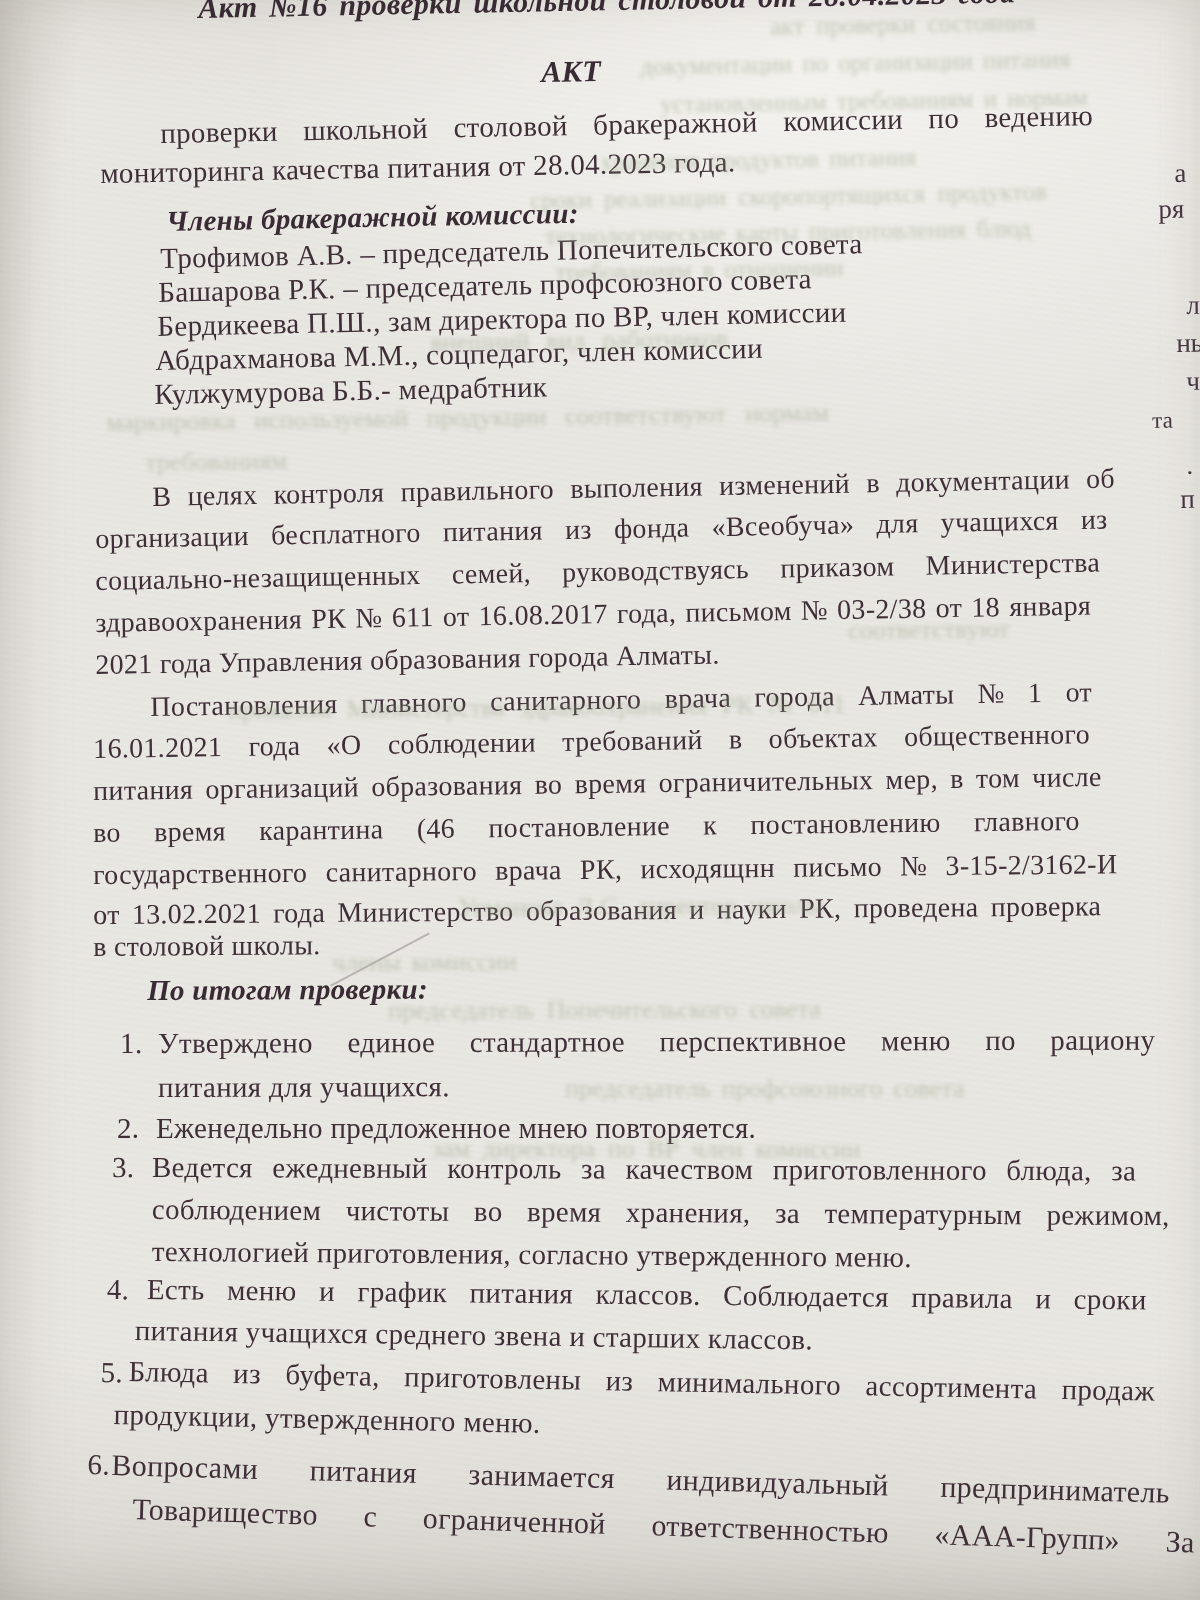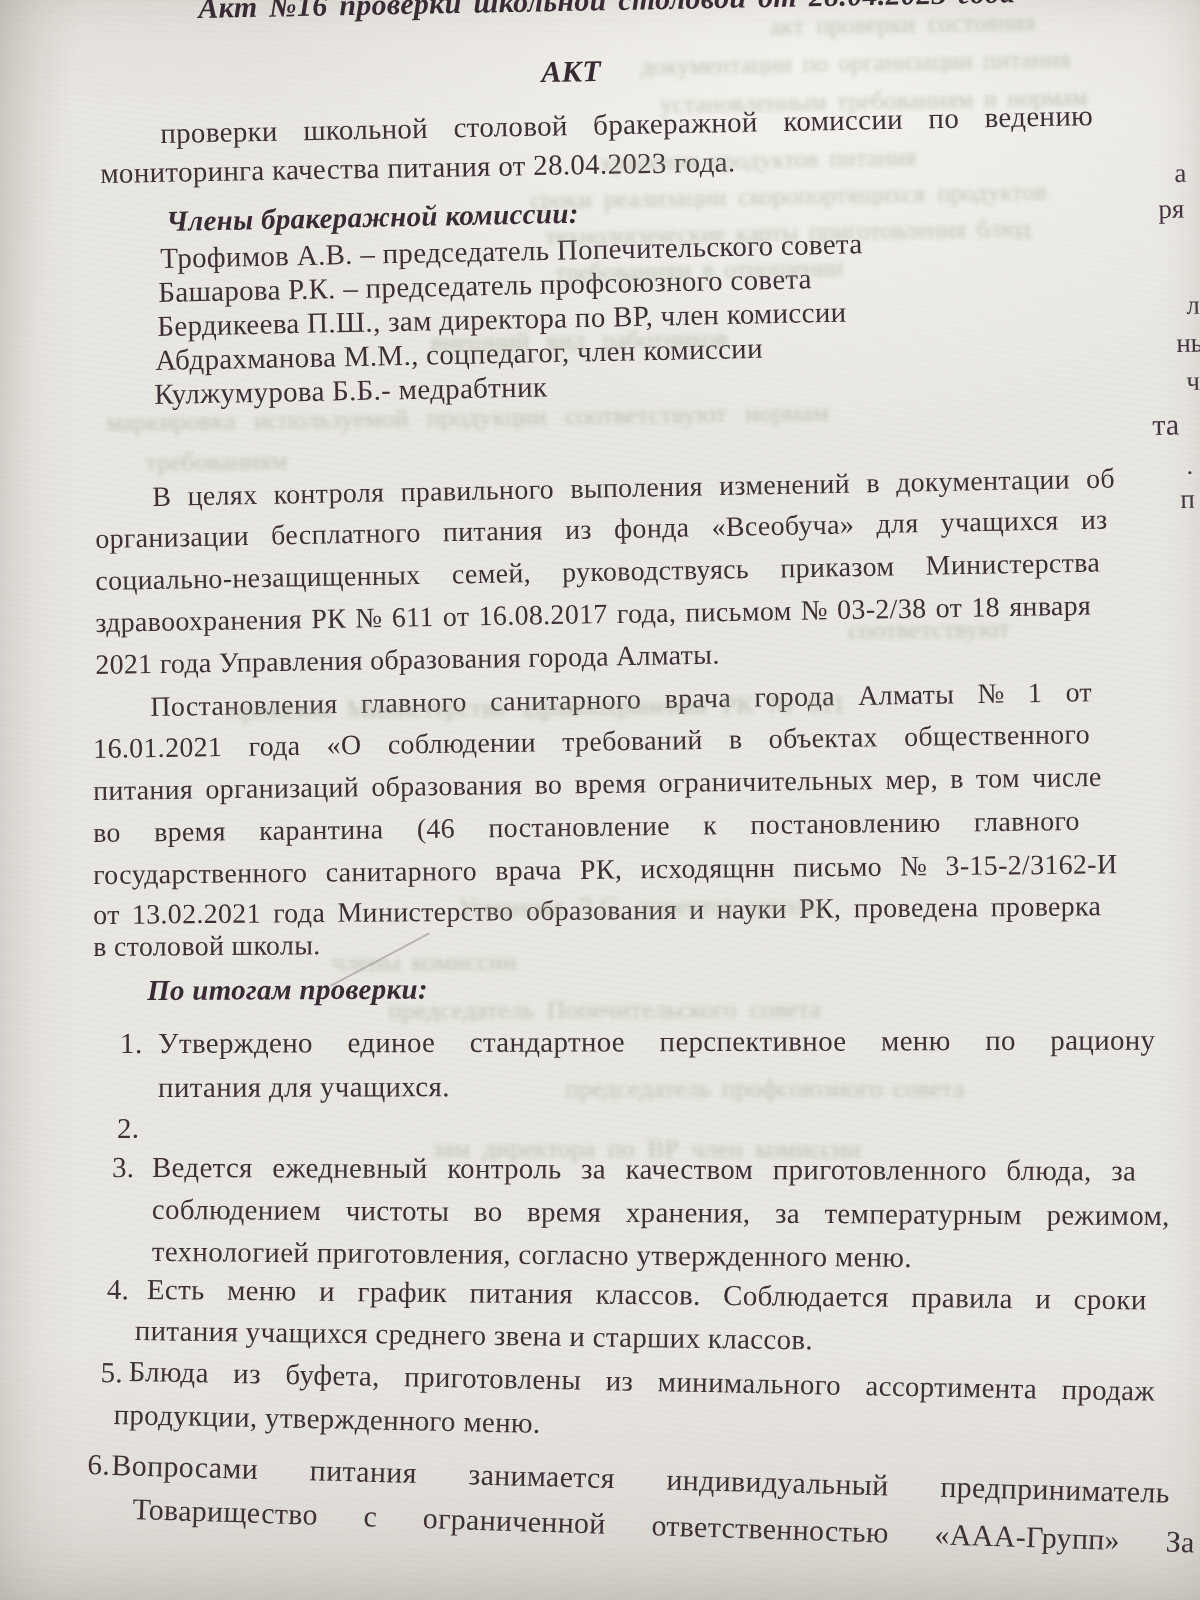--- a/index.html
+++ b/index.html
@@ -58,20 +58,21 @@
     <div class="t" style="left: 93px; top: 776px; font-size: 28px; transform: rotate(-0.8deg); word-spacing: 5px;">питания организаций образования во время ограничительных мер, в том числе</div>
     <div class="t" style="left: 93px; top: 818px; font-size: 28px; transform: rotate(-0.7deg); word-spacing: 26px;">во время карантина (46 постановление к постановлению главного</div>
     <div class="t" style="left: 93px; top: 860px; font-size: 28px; transform: rotate(-0.6deg); word-spacing: 11px;">государственного санитарного врача РК, исходящнн письмо № 3-15-2/3162-И</div>
     <div class="t" style="left: 93px; top: 900px; font-size: 28px; transform: rotate(-0.5deg); word-spacing: 5px;">от 13.02.2021 года Министерство образования и науки РК, проведена проверка</div>
     <div class="t" style="left: 93px; top: 932px; font-size: 28px; transform: rotate(-0.45deg);">в столовой школы.</div>
     <div class="t bi" style="left: 147px; top: 975px; font-size: 29px; transform: rotate(-0.3deg);">По итогам проверки:</div>
     <div class="t" style="left: 120px; top: 1028px; font-size: 29px; transform: rotate(-0.2deg);">1.</div>
     <div class="t" style="left: 158px; top: 1028px; font-size: 29px; transform: rotate(-0.2deg); word-spacing: 27px;">Утверждено единое стандартное перспективное меню по рациону</div>
     <div class="t" style="left: 158px; top: 1072px; font-size: 29px; transform: rotate(-0.15deg);">питания для учащихся.</div>
     <div class="t" style="left: 117px; top: 1113px; font-size: 29px;">2.</div>
+    <div class="t" style="left: 156px; top: 1113px; font-size: 29px;">Еженедельно предложенное мнею повторяется.</div>
     <div class="t" style="left: 112px; top: 1152px; font-size: 29px; transform: rotate(0.2deg);">3.</div>
     <div class="t" style="left: 152px; top: 1152px; font-size: 29px; transform: rotate(0.2deg); word-spacing: 12px;">Ведется ежедневный контроль за качеством приготовленного блюда, за</div>
     <div class="t" style="left: 152px; top: 1194px; font-size: 29px; transform: rotate(0.35deg); word-spacing: 17px;">соблюдением чистоты во время хранения, за температурным режимом,</div>
     <div class="t" style="left: 152px; top: 1236px; font-size: 29px; transform: rotate(0.45deg);">технологией приготовления, согласно утвержденного меню.</div>
     <div class="t" style="left: 107px; top: 1274px; font-size: 29px; transform: rotate(0.6deg);">4.</div>
     <div class="t" style="left: 147px; top: 1274px; font-size: 29px; transform: rotate(0.6deg); word-spacing: 15px;">Есть меню и график питания классов. Соблюдается правила и сроки</div>
     <div class="t" style="left: 135px; top: 1315px; font-size: 29px; transform: rotate(0.8deg);">питания учащихся среднего звена и старших классов.</div>
     <div class="t" style="left: 101px; top: 1357px; font-size: 29px; transform: rotate(1.1deg);">5.</div>
     <div class="t" style="left: 129px; top: 1356px; font-size: 29px; transform: rotate(1.1deg); word-spacing: 17px;">Блюда из буфета, приготовлены из минимального ассортимента продаж</div>
     <div class="t" style="left: 114px; top: 1399px; font-size: 29px; transform: rotate(1.2deg);">продукции, утвержденного меню.</div>
@@ -93,16 +94,16 @@
     <div class="ghost" style="left: 458px; top: 895px; font-size: 26px; transform: rotate(-0.4deg); word-spacing: 6px;">Усманова Л.С. директор школы</div>
     <div class="ghost" style="left: 332px; top: 950px; font-size: 26px; transform: rotate(-0.3deg); word-spacing: 4px;">члены комиссии</div>
     <div class="ghost" style="left: 388px; top: 998px; font-size: 26px; transform: rotate(-0.2deg); word-spacing: 6px;">председатель Попечительского совета</div>
     <div class="ghost" style="left: 565px; top: 1076px; font-size: 26px; word-spacing: 4px;">председатель профсоюзного совета</div>
     <div class="ghost" style="left: 432px; top: 1136px; font-size: 26px; transform: rotate(0.1deg); word-spacing: 6px;">зам директора по ВР член комиссии</div>
     <div class="frag" style="left: 1174px; top: 158px; font-size: 27px; transform: rotate(-1deg);">а</div>
     <div class="frag" style="left: 1158px; top: 194px; font-size: 27px; transform: rotate(-1deg); text-align: center;">ря</div>
     <div class="frag" style="left: 1186px; top: 290px; font-size: 27px; transform: rotate(-1deg);">л</div>
     <div class="frag" style="left: 1176px; top: 328px; font-size: 27px; transform: rotate(-1deg);">нь</div>
     <div class="frag" style="left: 1186px; top: 366px; font-size: 27px; transform: rotate(-1deg);">ч</div>
-    <div class="frag" style="left: 1152px; top: 408px; font-size: 30px; transform: rotate(-1deg); text-align: right;">та</div>
+    <div class="frag" style="left: 1152px; top: 408px; font-size: 23px; transform: rotate(-1deg); text-align: right;">та</div>
     <div class="frag" style="left: 1186px; top: 450px; font-size: 27px; transform: rotate(-1deg);">.</div>
     <div class="frag" style="left: 1180px; top: 484px; font-size: 27px; transform: rotate(-1deg);">п</div>
   </div>
 
 </body></html>

